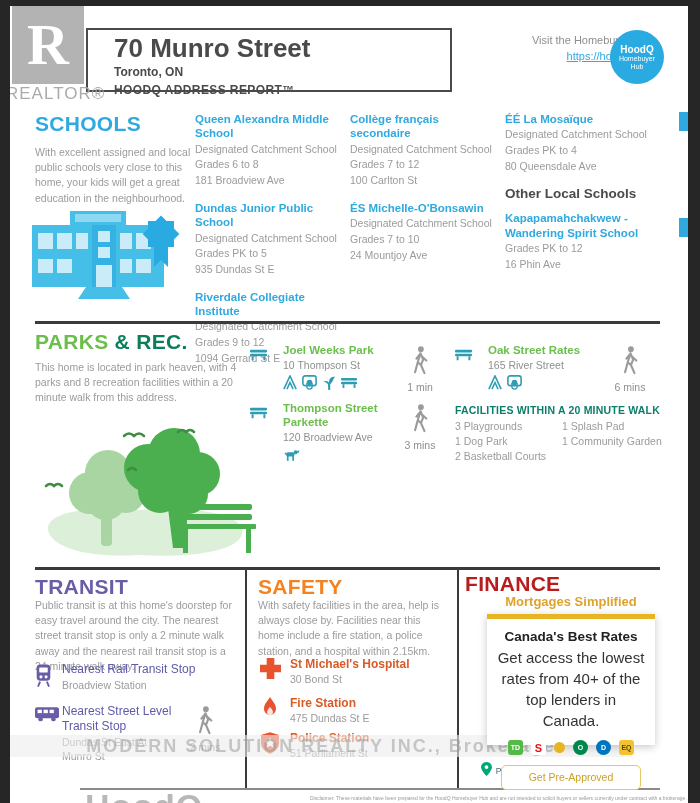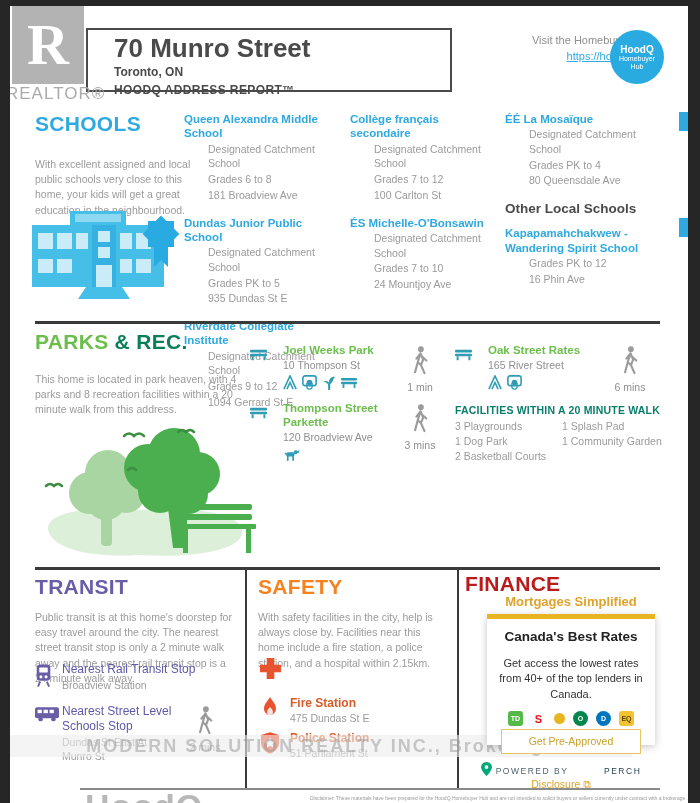--- a/index.html
+++ b/index.html
@@ -25,32 +25,32 @@
   .hub-prompt{position:absolute;left:470px;top:34px;width:184px;text-align:right;font-size:11px;color:#8e8e8e;}
   .hub-link{position:absolute;left:470px;top:50px;width:184px;text-align:right;font-size:11px;
             color:#2fa9e0;text-decoration:underline;}
   .hub-badge{position:absolute;left:610px;top:30px;width:54px;height:54px;border-radius:50%;
              background:#29abe2;color:#fff;display:flex;flex-direction:column;align-items:center;
              justify-content:center;text-align:center;line-height:1.1;}
   .hub-badge .b1{font-size:10px;font-weight:bold;}
   .hub-badge .b2,.hub-badge .b3{font-size:7px;}
   
   .sec-title{font-size:21px;font-weight:bold;letter-spacing:.3px;}
-  .para{font-size:10.5px;color:#9b9b9b;line-height:1.45;margin-top:12px;}
+  .para{font-size:10.5px;color:#9b9b9b;line-height:1.45;}
   .hr{position:absolute;height:3px;background:#3a3a3a;}
   .vr{position:absolute;width:2px;background:#3a3a3a;}
   
   .c-blue{color:#2fa9e0;}
   .schools-title{position:absolute;left:35px;top:112px;}
   .schools-intro{position:absolute;left:35px;top:145px;width:162px;}
   .school-illo{position:absolute;left:32px;top:203px;}
   .school-col{position:absolute;top:112px;}
   .school{margin-bottom:13px;}
   .school-name{font-size:11.5px;font-weight:bold;line-height:1.25;}
-  .school-line{font-size:10.5px;color:#9b9b9b;line-height:1.4;margin-top:1px;margin-left:24px;}
+  .school-line{font-size:10.5px;color:#9b9b9b;line-height:1.4;margin-top:1px;}
   .other-heading{font-size:13.5px;font-weight:bold;color:#4a4a4a;margin:6px 0 10px 0;}
   
   .c-green{color:#6cbe4c;}
   .c-green-dk{color:#0b7e5b;}
   .parks-title{position:absolute;left:35px;top:330px;}
   .parks-intro{position:absolute;left:35px;top:360px;width:220px;}
   .park-illo{position:absolute;left:28px;top:398px;}
   .park{position:absolute;}
   .park-bench{position:absolute;left:0;top:3px;}
   .park-body{margin-left:33px;}
@@ -81,32 +81,32 @@
   .sitem-addr{font-size:10.5px;color:#9b9b9b;margin-top:2px;}
   
   .c-gold{color:#b91c1c;text-align:center;}
   .finance-title{position:absolute;left:465px;top:572px;}
   .finance-sub{position:absolute;left:487px;top:594px;width:168px;text-align:center;
                font-size:13px;font-weight:bold;color:#dfa32b;}
   .fin-card{position:absolute;left:487px;top:614px;width:168px;height:131px;background:#fff;
             border-top:5px solid #e8b422;box-shadow:0 2px 8px rgba(0,0,0,.22);z-index:10;
             text-align:center;box-sizing:border-box;padding-top:10px;}
   .fin-card-title{font-size:13.5px;font-weight:bold;color:#222;}
-  .fin-card-body{font-size:11px;color:#333;line-height:1.4;margin:12px 10px 0 10px;}
+  .fin-card-body{font-size:15px;color:#333;line-height:1.4;margin:3px 10px 0 10px;}
   .lenders{display:flex;justify-content:center;gap:8px;margin-top:9px;align-items:center;}
   .lender{width:15px;height:15px;border-radius:3px;font-size:7px;font-weight:bold;color:#fff;
           display:flex;align-items:center;justify-content:center;}
   .l-td{background:#54b948;}
   .l-sb{background:#fff;color:#ec111a;font-size:11px;}
   .l-lb{background:#e8b422;border-radius:50%;width:11px;height:11px;}
   .l-dj{background:#00874e;border-radius:50%;}
   .l-bm{background:#0075be;border-radius:50%;}
   .l-eq{background:#f2c230;color:#5a4a00;}
-  .pre-btn{display:inline-block;margin-top:3px;width:138px;height:23px;line-height:23px;
-           border:1px solid #e5c75f;border-radius:0;background:#fff;color:#c9a22a;font-size:10.5px;}
+  .pre-btn{display:inline-block;margin-top:10px;width:138px;height:23px;line-height:23px;
+           border:1px solid #e5c75f;border-radius:5px;background:#fff;color:#c9a22a;font-size:10.5px;}
   .powered{position:absolute;left:465px;top:762px;width:192px;text-align:center;font-size:8.5px;
            letter-spacing:1.5px;color:#51636f;}
   .powered .brand{font-weight:normal;color:#1f3a4d;padding-left:32px;}
   .powered svg{vertical-align:-2px;margin-right:4px;}
   .disclosure{position:absolute;left:465px;top:778px;width:192px;text-align:center;font-size:10.5px;
               color:#dfa32b;text-decoration:underline;}
   
   .watermark{position:absolute;left:10px;top:735px;width:622px;height:22px;z-index:5;
              background:rgba(236,236,236,.6);text-align:center;font-size:18px;font-weight:bold;
              letter-spacing:2px;color:rgba(150,150,150,.5);line-height:22px;white-space:nowrap;overflow:hidden;}
@@ -163,21 +163,21 @@
       <polygon points="54,84 90,84 98,96 46,96" fill="#45bee8"></polygon>
       <g>
         <rect x="116" y="18" width="26" height="26" fill="#29abe2"></rect>
         <rect x="116" y="18" width="26" height="26" fill="#29abe2" transform="rotate(45 129 31)"></rect>
         <circle cx="129" cy="31" r="12" fill="#29abe2"></circle>
         <polygon points="122,44 136,44 136,64 129,57 122,64" fill="#29abe2"></polygon>
       </g>
     </svg>
   </div>
 
-  <div class="school-col" style="left:184px;width:150px;">
+  <div class="school-col" style="left:195px;width:150px;">
     <div class="school">
       <div class="school-name c-blue">Queen Alexandra Middle School</div>
       <div class="school-line">Designated Catchment School</div>
       <div class="school-line">Grades 6 to 8</div>
       <div class="school-line">181 Broadview Ave</div>
     </div>
     <div class="school">
       <div class="school-name c-blue">Dundas Junior Public School</div>
       <div class="school-line">Designated Catchment School</div>
       <div class="school-line">Grades PK to 5</div>
@@ -424,43 +424,47 @@
             <rect x="0" y="1" width="28" height="13" rx="2.5"></rect>
             <rect x="3" y="4" width="5" height="4" fill="#fff"></rect>
             <rect x="10" y="4" width="5" height="4" fill="#fff"></rect>
             <rect x="17" y="4" width="5" height="4" fill="#fff"></rect>
             <circle cx="6.5" cy="15" r="2.6"></circle>
             <circle cx="21.5" cy="15" r="2.6"></circle>
           </g>
         </svg>
     </span>
     <div class="stop-body" style="width:112px;">
-      <div class="stop-name">Nearest Street Level Schools Stop</div>
+      <div class="stop-name">Nearest Street Level Transit Stop</div>
       <div class="stop-addr">Dundas St East At Munro St</div>
     </div>
   </div>
   <div class="walk" style="left:183px;top:706px;">
     <span>
       <svg width="18" height="29" viewBox="0 0 20 32">
           <circle cx="11" cy="3.5" r="3.2" fill="#9b9b9b"></circle>
           <path d="M10.5 8 L7.5 18 L4.5 29 M10.5 8 L13.5 15 L11 21 L15 30 M7.5 18 L11 21 M10 9 L6 14 M12.5 12 L17 16" stroke="#9b9b9b" stroke-width="2.4" fill="none" stroke-linecap="round"></path>
         </svg>
     </span>
     <div class="walk-label">2 mins</div>
   </div>
 
   <div class="sec-title c-orange safety-title">SAFETY</div>
-  <div class="para safety-intro">With safety facilities in the city, help is always close by. Facilities near this home include a fire station, a police station, and a hospital within 2.15km.</div>
+  <div class="para safety-intro">With safety facilities in the area, help is always close by. Facilities near this home include a fire station, a police station, and a hospital within 2.15km.</div>
 
   <div class="sitem" style="left:258px;top:657px;width:185px;">
     <span class="sitem-icon">
       <svg width="21" height="21" viewBox="0 0 22 22">
           <path d="M7 0 h8 v7 h7 v8 h-7 v7 h-8 v-7 h-7 v-8 h7 z" fill="#e8542f"></path>
         </svg>
     </span>
+    <div class="sitem-body">
+      <div class="sitem-name">St Michael's Hospital</div>
+      <div class="sitem-addr">30 Bond St</div>
+    </div>
   </div>
 
   <div class="sitem" style="left:258px;top:696px;width:185px;">
     <span class="sitem-icon">
       <svg width="14" height="20" viewBox="0 0 14 20">
           <path d="M7 0 C10 5 13 7 13 12 A6 6 0 0 1 1 12 C1 7 4 5 7 0 Z" fill="#e8542f"></path>
           <path d="M7 10 C8.5 12 10 13 10 15 A3 3 0 0 1 4 15 C4 13 5.5 12 7 10 Z" fill="#fff" opacity=".85"></path>
         </svg>
     </span>
     <div class="sitem-body">

